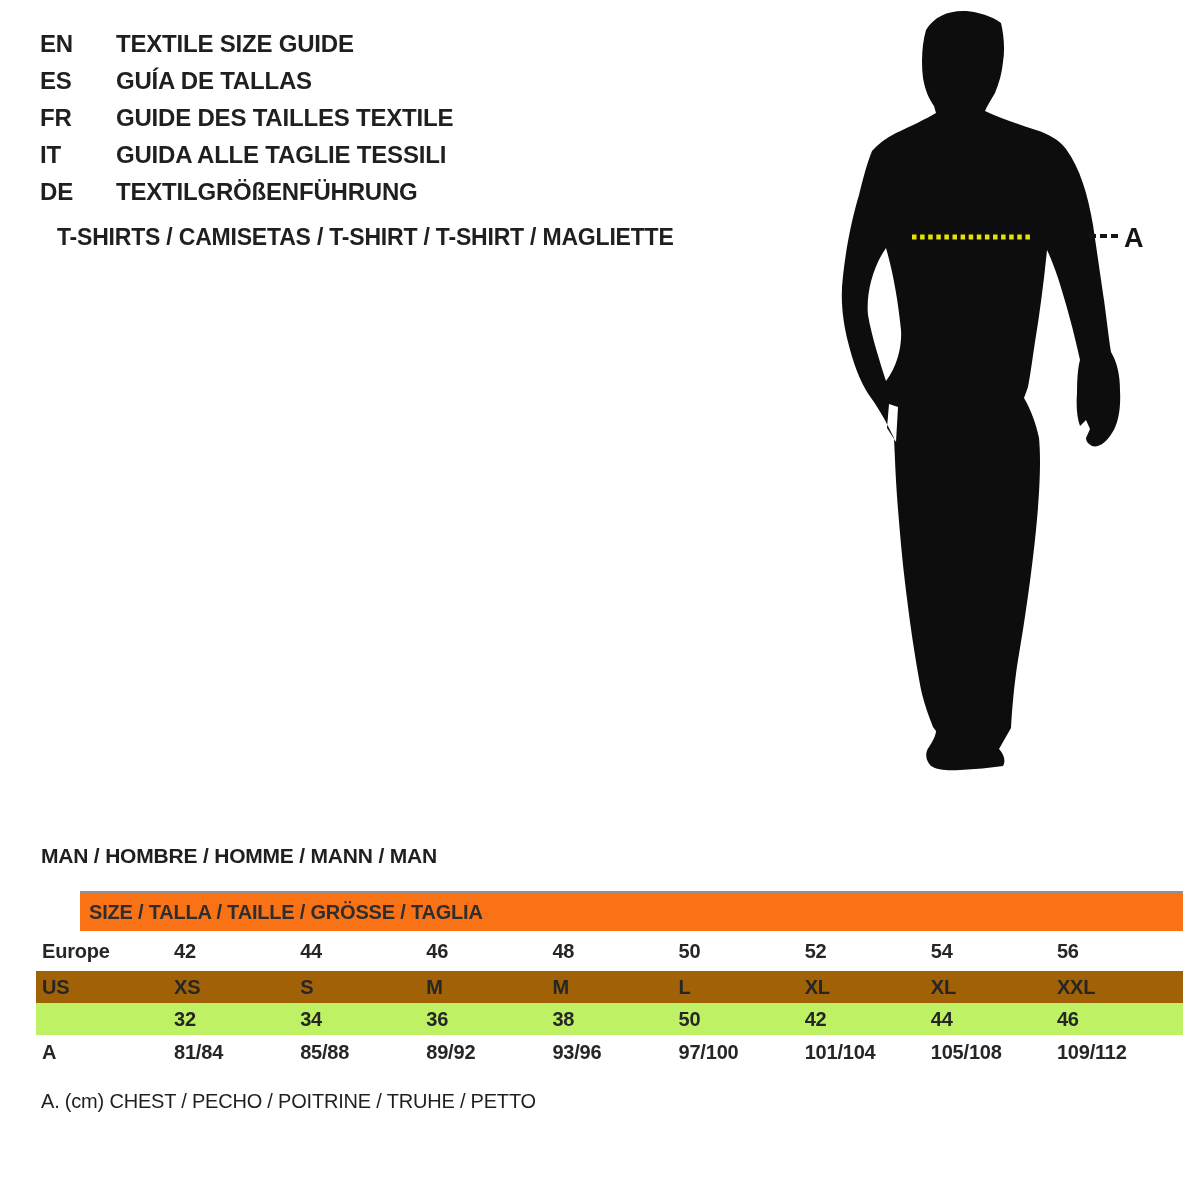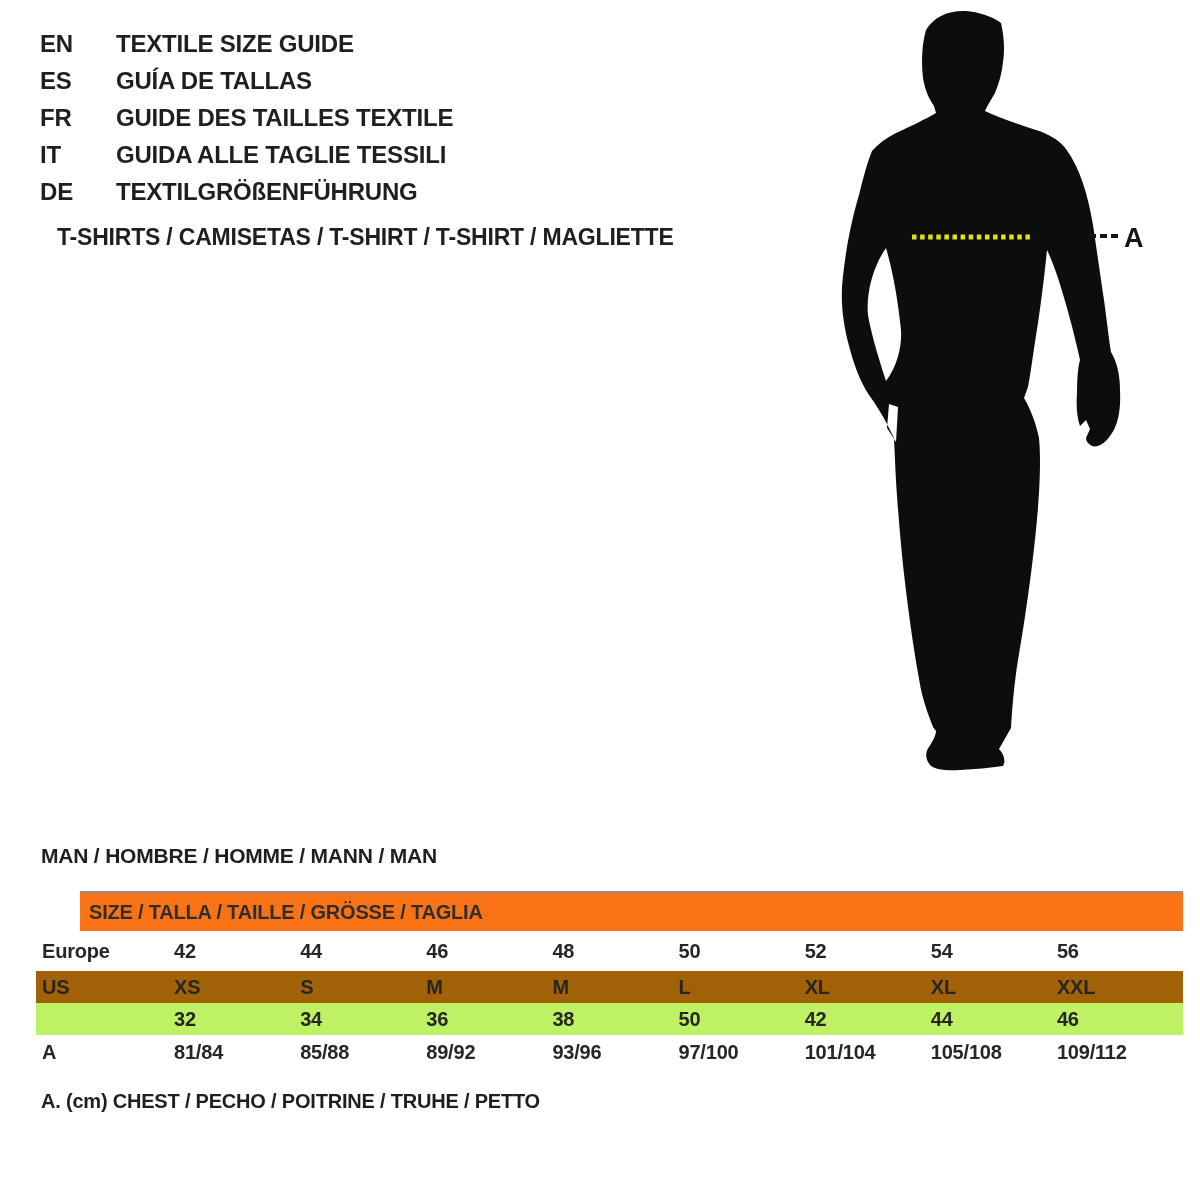--- a/index.html
+++ b/index.html
@@ -25,21 +25,21 @@
     display:flex;align-items:center;padding-left:9px;font-size:20px;color:#2e2e2e;margin-left:44px;
   }
   .trow{display:grid;grid-template-columns:138px repeat(8,1fr);align-items:center;font-size:20px;color:#262626;}
   .trow .cell{text-align:left;}
   .trow .label{text-align:left;padding-left:6px;}
   .r0{height:40px;}
   .r1{height:32px;background:#a16207;}
   .r2{height:32px;background:#bef264;}
   .r3{height:35px;}
   
-  .footnote{position:absolute;left:41px;top:1090px;font-size:20px;font-weight:bold;white-space:nowrap;}
+  .footnote{position:absolute;left:41px;top:1090px;font-size:20px;font-weight:normal;white-space:nowrap;}
 </style>
 </head>
 <body>
 
 <div class="canvas">
 
   <div class="lang-block">
     <div class="lang-row">
       <span class="lang-code">EN</span>
       <span class="lang-label">TEXTILE SIZE GUIDE</span>

